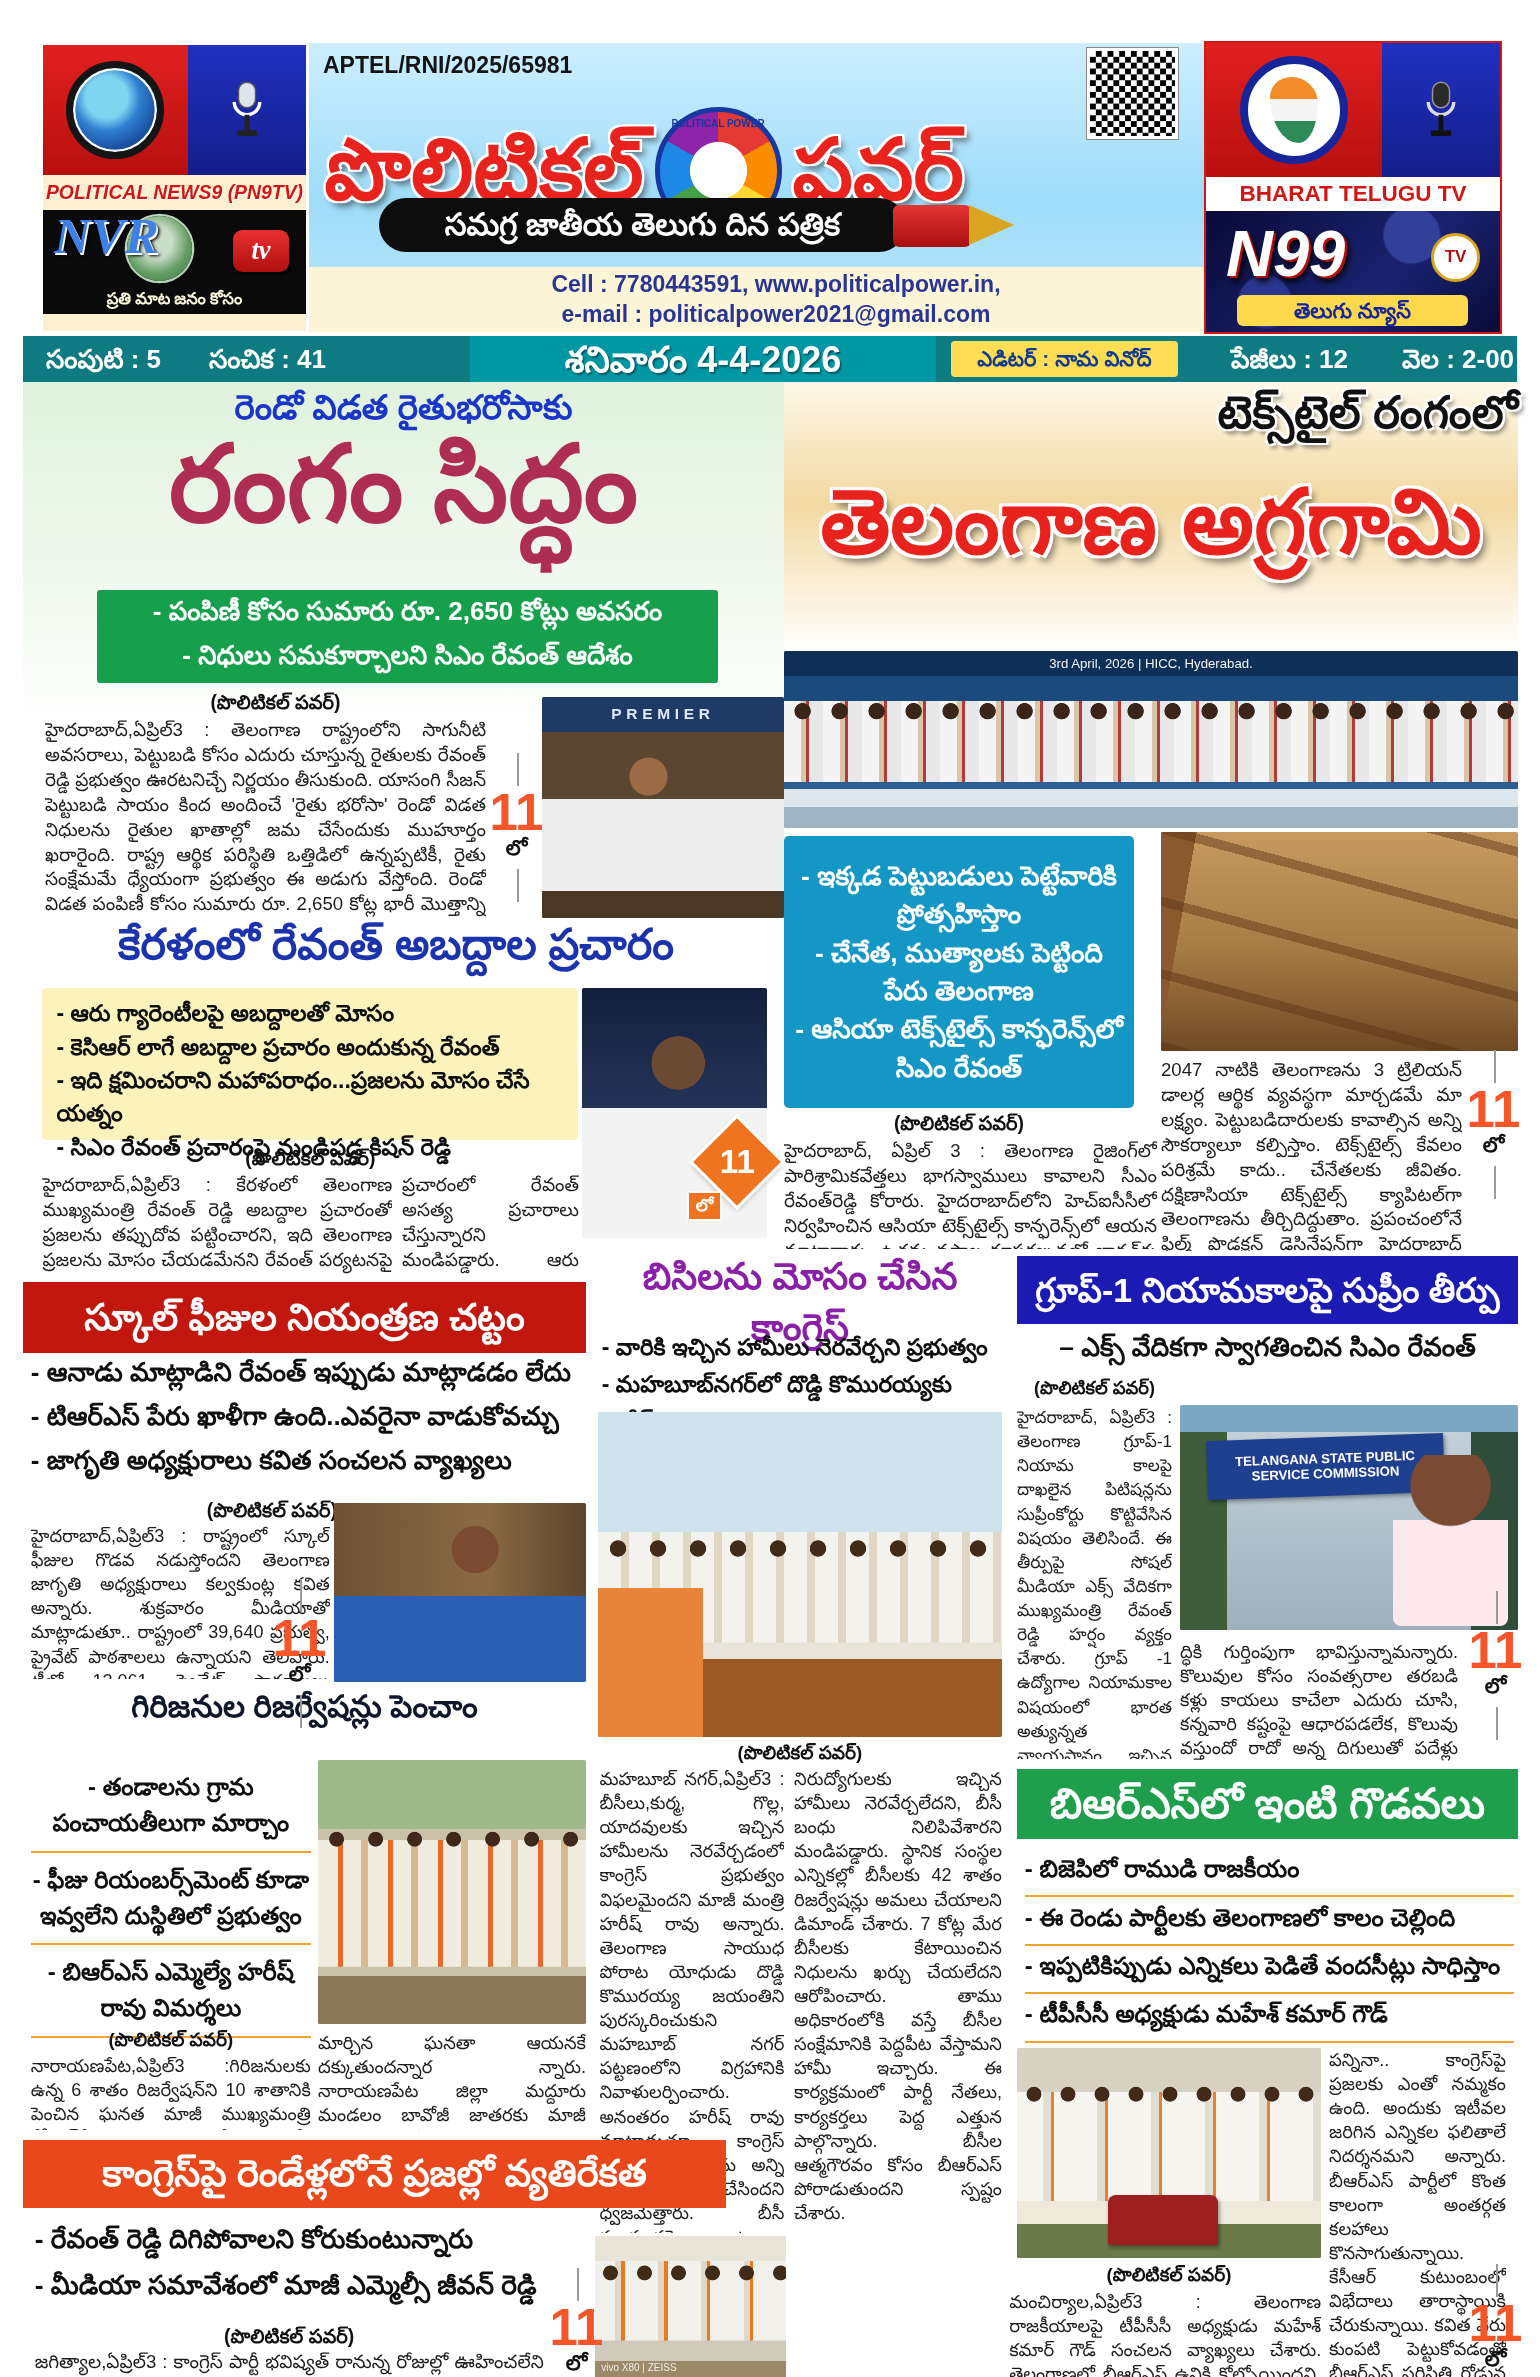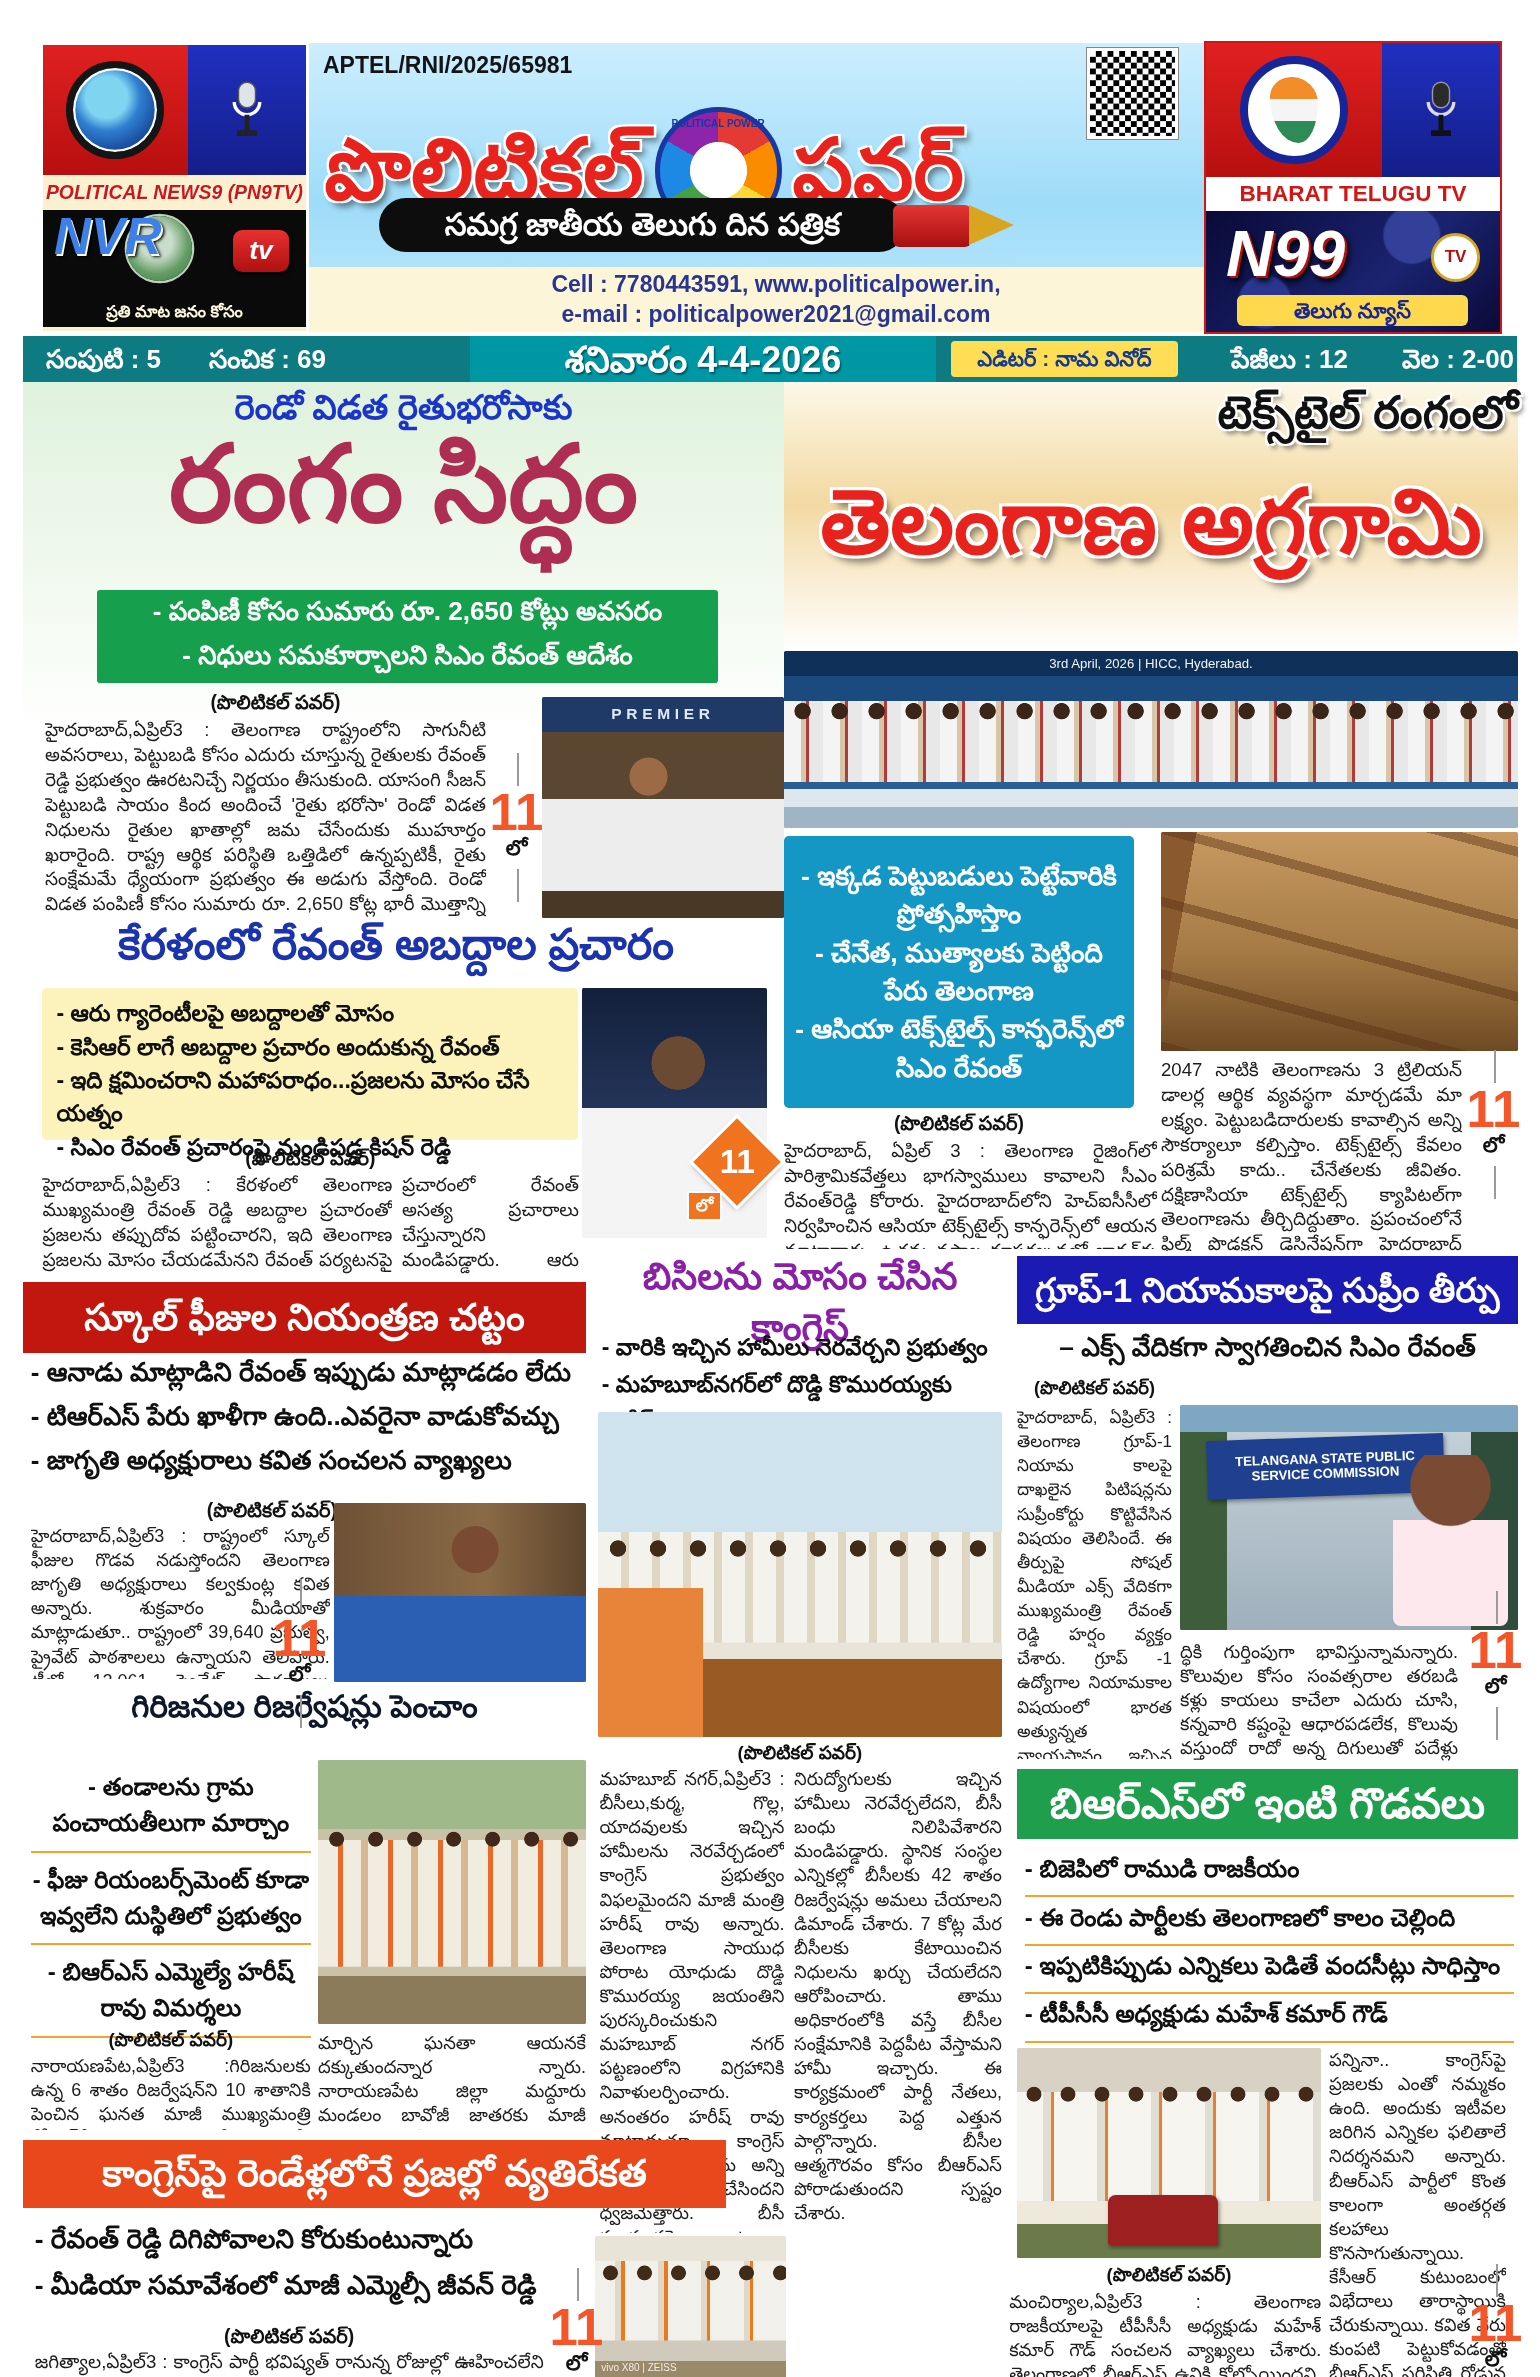--- a/index.html
+++ b/index.html
@@ -10,21 +10,21 @@
   
   .h-leftcol{left:43px;top:45px;width:263px;height:286px;background:#fbf0cf;}
   .pn9-logo{left:0;top:0;width:263px;height:130px;display:flex;}
   .pn9-red{width:55%;background:linear-gradient(180deg,#e02020,#b80f0f);display:flex;align-items:center;justify-content:center;}
   .pn9-blue{width:45%;background:linear-gradient(180deg,#2030c0,#141e8a);display:flex;align-items:center;justify-content:center;}
   .globe{width:84px;height:84px;border-radius:50%;border:7.8px solid #151515;
          background:radial-gradient(circle at 40% 35%,#7fd4f0 0 28%,#2f7fd0 45%,#1b4fa0 70%,#123a7a);
          box-shadow:0 0 0 2.3px #fff inset;}
   .micsvg{width:34px;height:65px;}
   .pn9-label{left:0;top:132px;width:263px;height:31px;color:#d01616;font-style:italic;font-weight:bold;font-size:19.4px;line-height:31px;text-align:center;text-shadow:0.8px 0.8px 0 #fff;}
-  .nvr{left:0;top:165px;width:263px;height:117px;background:#0a0a0a;overflow:hidden;}
+  .nvr{left:0;top:165px;width:263px;height:104px;background:#0a0a0a;overflow:hidden;font-family:Liberation Serif, serif;}
   .nvr-globe{position:absolute;left:84px;top:6.2px;width:65px;height:65px;border-radius:50%;
          background:radial-gradient(circle at 45% 40%,#dff3df 0 30%,#6fae6f 60%,#3f7f4f);opacity:.9;
          box-shadow:0 0 0 2.3px #cfe9cf;}
   .nvr-txt{position:absolute;left:11px;top:-3.1px;font-size:51px;font-weight:bold;font-style:italic;color:#3f7fe8;text-shadow:1.6px 1.6px 0 #fff,3.1px 3.1px 3.1px #000;}
   .nvr-tv{position:absolute;right:17px;top:20px;width:56px;height:42px;background:linear-gradient(180deg,#e83030,#b01010);border-radius:9.3px;color:#fff;font-size:26.4px;font-weight:bold;font-style:italic;text-align:center;line-height:40px;box-shadow:1.6px 1.6px 3.1px #000;}
   .nvr-tag{position:absolute;left:0;bottom:1.6px;width:100%;text-align:center;color:#fffbe0;font-size:16.3px;font-weight:bold;}
   .nama{left:0;top:261px;width:263px;height:25px;background:#3b82f6;color:#fff;font-weight:bold;font-size:14.8px;line-height:25px;text-align:center;margin-top:32px;}
   .h-center{left:309px;top:43px;width:895px;height:289px;background:linear-gradient(180deg,#cdeeff 0%,#9edcf8 55%,#bfe8fb 100%);}
   .regno{left:14px;top:9.3px;font-size:23px;font-weight:bold;color:#141414;}
   .qr{left:778px;top:4.7px;width:85px;height:85px;background:conic-gradient(#000 25%,#fff 0 50%,#000 0 75%,#fff 0);background-size:11.7px 11.7px;border:3.9px solid #fff;outline:0.8px solid #888;}
@@ -198,21 +198,21 @@
     <div class="abs bt-label">BHARAT TELUGU TV</div>
     <div class="abs n99">
       <div class="n99-txt">N99</div>
       <div class="n99-tv">TV</div>
       <div class="n99-sub">తెలుగు న్యూస్</div>
     </div>
   </div>
 
   <div class="abs datebar">
     <span class="db-item" style="left:23px;">సంపుటి : 5</span>
-    <span class="db-item" style="left:186px;">సంచిక : 69</span>
+    <span class="db-item" style="left:186px;">సంచిక : 41</span>
     <span class="db-datebox">శనివారం 4-4-2026</span>
     <span class="db-editor">ఎడిటర్ : నామ వినోద్</span>
     <span class="db-item" style="left:1208px;">పేజీలు : 12</span>
     <span class="db-item" style="left:1379px;">వెల : 2-00</span>
   </div>
 
   <div class="abs" style="left:23px;top:382px;width:761px;height:540px;background:linear-gradient(180deg,#dff2dd 0%,#f4faf2 42%,#ffffff 65%);">
     <div class="abs ctr" style="left:0;top:6.2px;width:761px;font-size:34px;font-weight:bold;color:#1a35c8;">రెండో విడత రైతుభరోసాకు</div>
     <div class="abs ctr" style="left:0;top:36px;width:761px;font-size:107px;font-weight:bold;color:#ad2e52;line-height:1.25;">రంగం సిద్ధం</div>
     <div class="abs" style="left:74px;top:208px;width:621px;height:93px;background:#16a04d;border-radius:3.1px;color:#fff;font-weight:bold;font-size:26px;display:flex;flex-direction:column;justify-content:center;gap:7.8px;text-align:center;">

